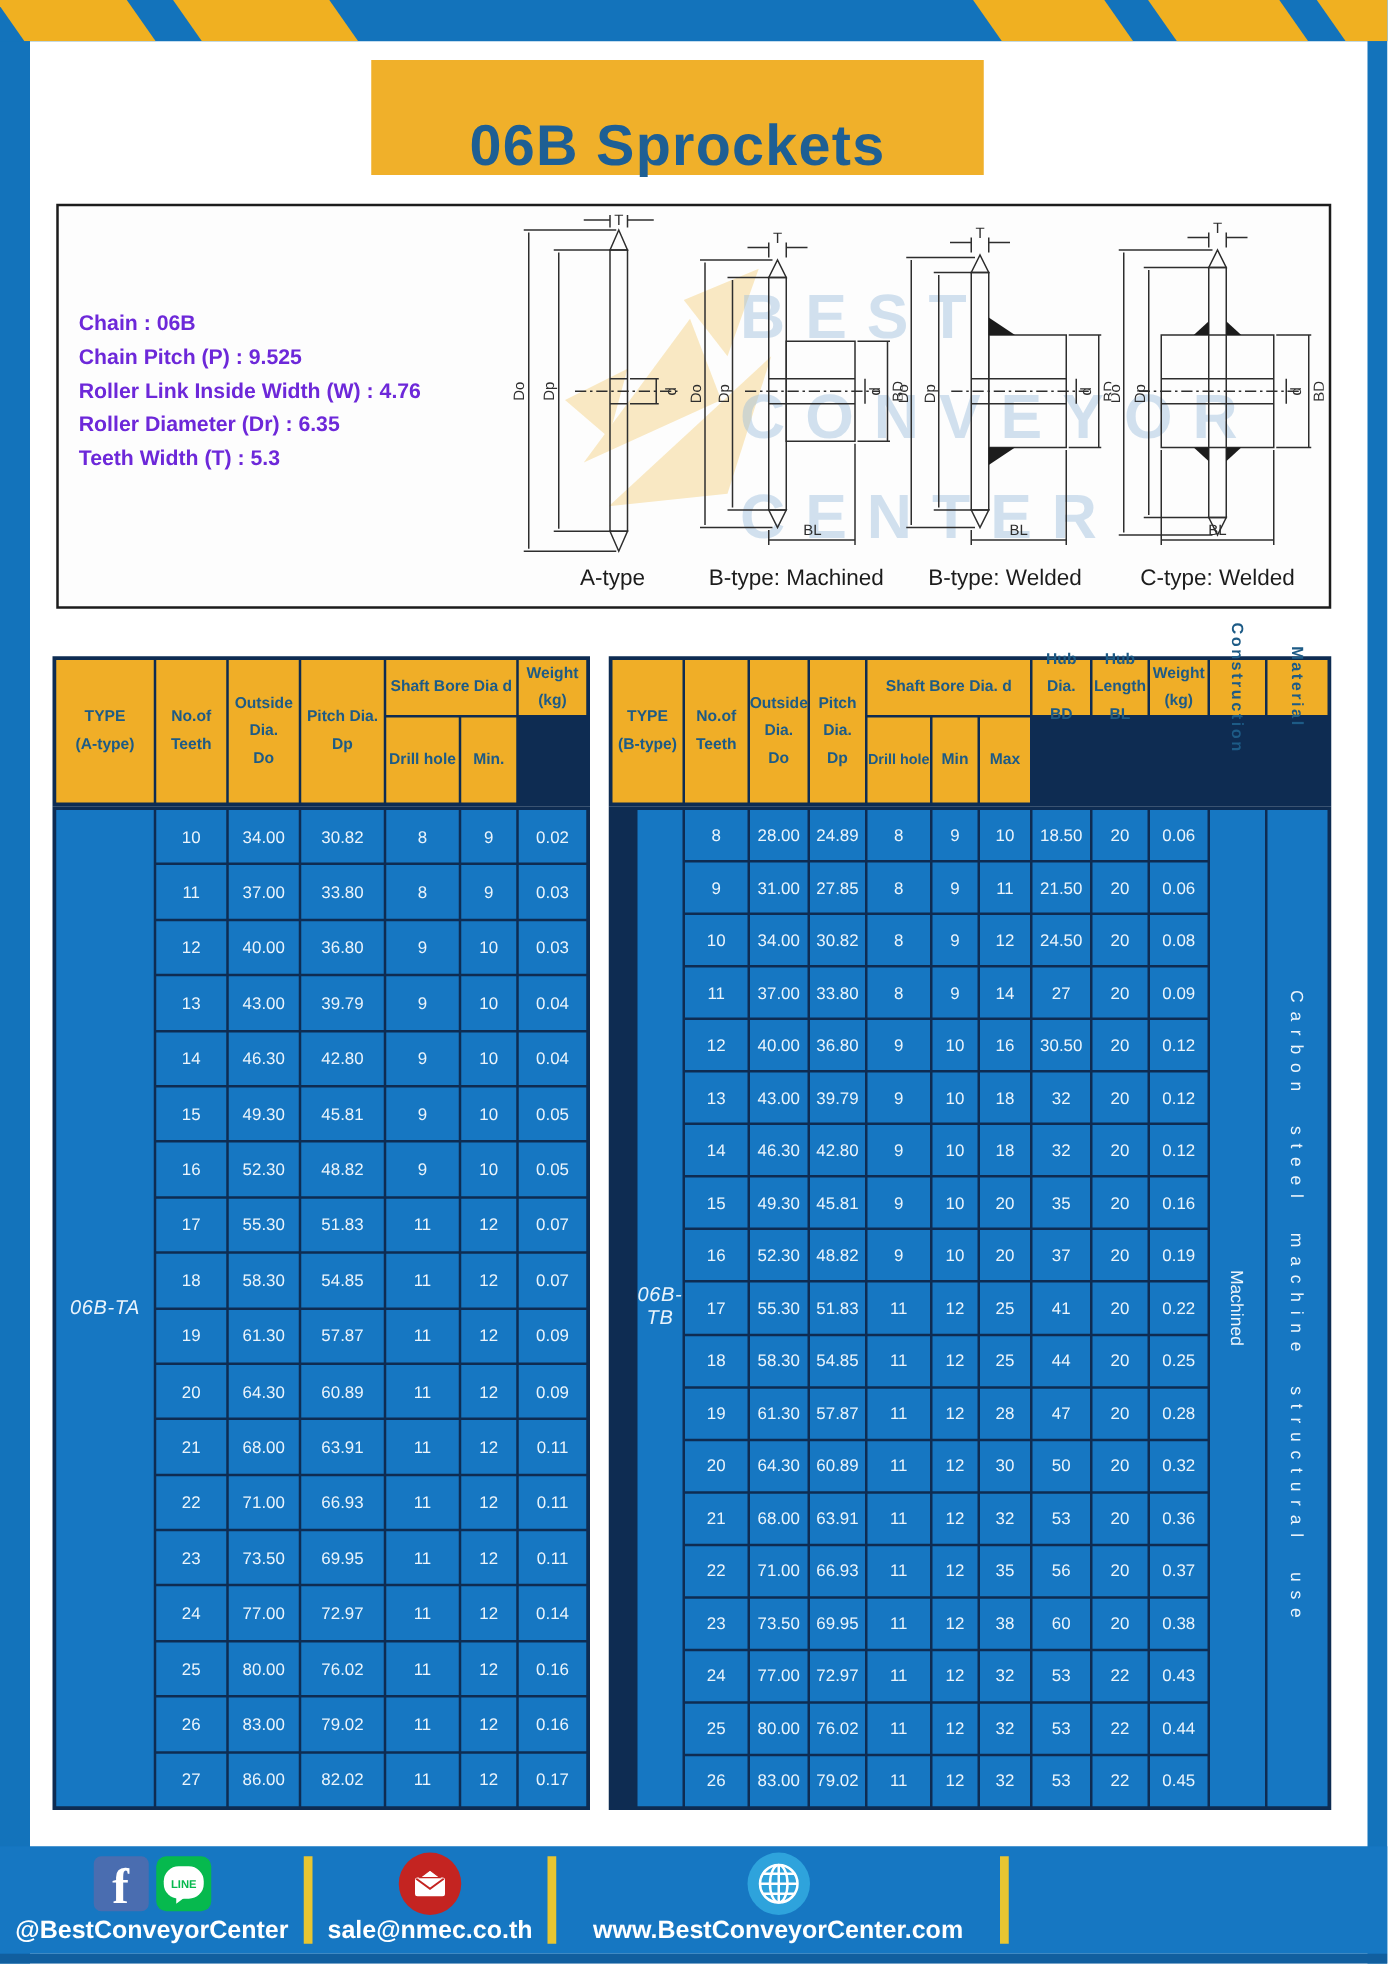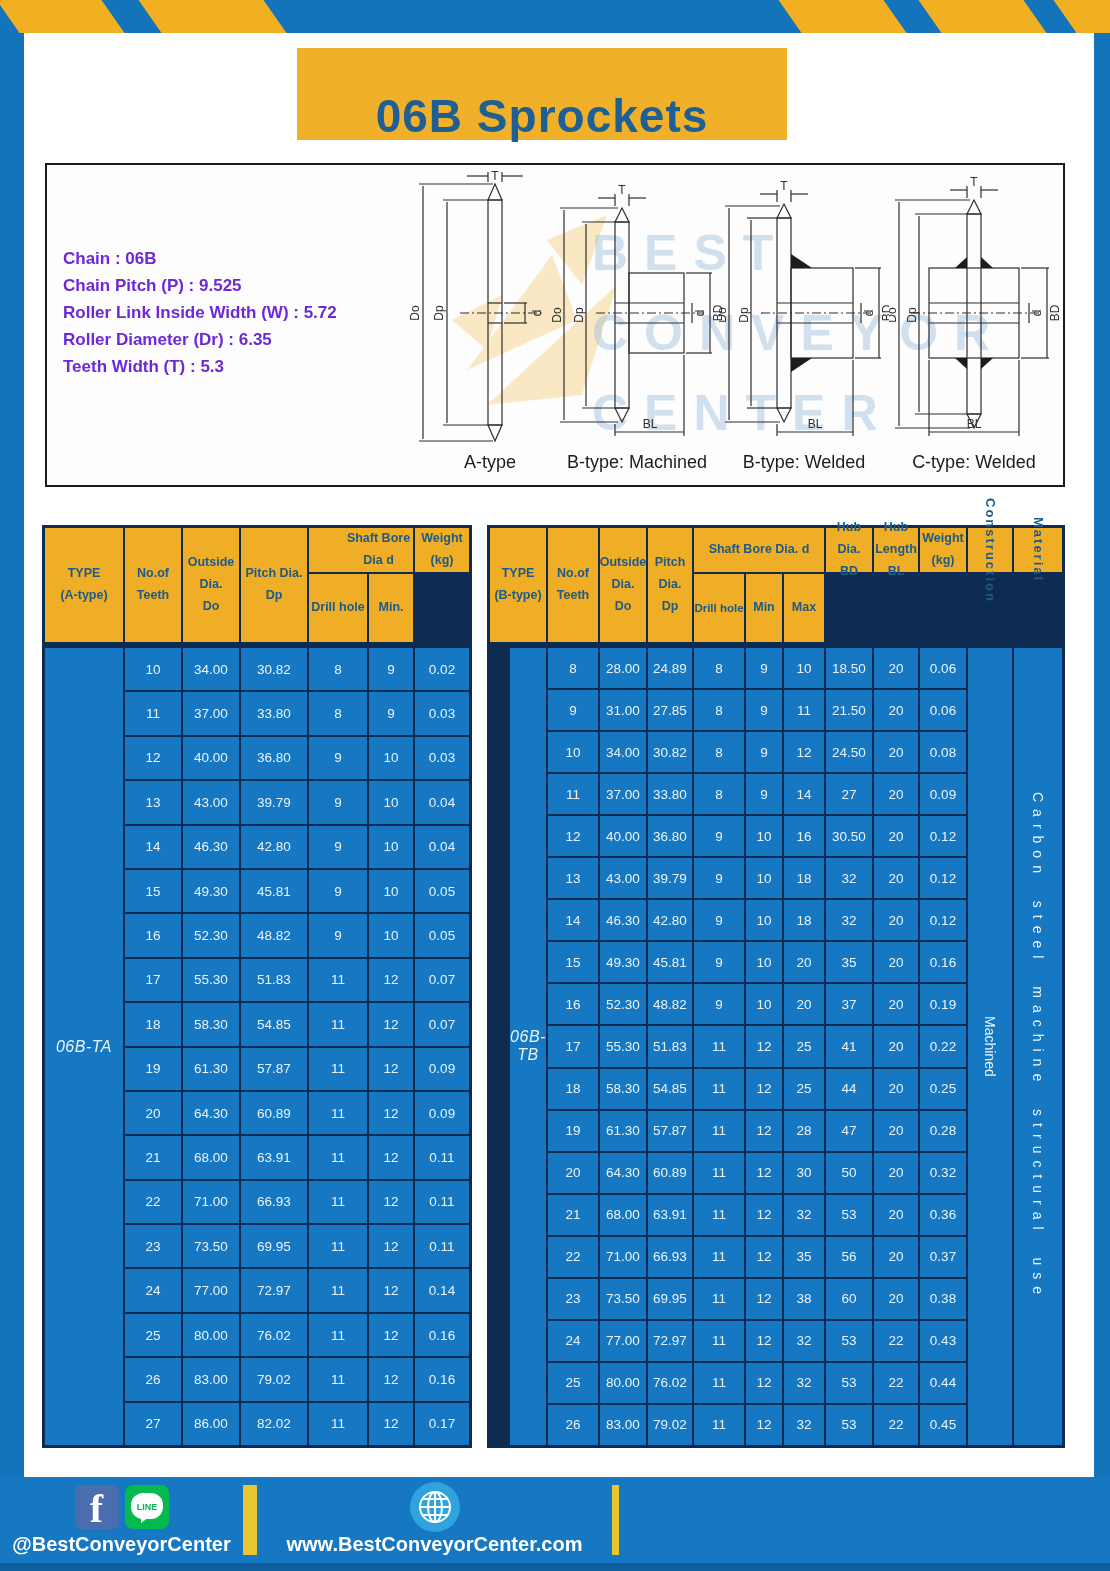--- a/index.html
+++ b/index.html
@@ -62,21 +62,21 @@
   .mcell.type{font-size:16px;letter-spacing:.5px;font-style:italic;}
   .mcell.vert{writing-mode:vertical-rl;font-size:14px;}
   .mcell.vert.spread{letter-spacing:7px;word-spacing:10px;}
   
   .ga-type{grid-column:1;grid-row:1 / span 18;}
   .gb-type{grid-column:1;grid-row:1 / span 19;margin-left:20px;}
   .gb-constr{grid-column:11;grid-row:1 / span 19;}
   .gb-mat{grid-column:12;grid-row:1 / span 19;}
   
   .h-r2{grid-row:1 / span 2;}
-  .hA-bore{grid-column:5 / span 2;grid-row:1;padding-left:35px;}
+  .hA-bore{grid-column:5 / span 2;grid-row:1;}
   .hB-bore{grid-column:5 / span 3;grid-row:1;}
   
   .footer{position:absolute;left:0;top:1477px;width:1110px;height:86px;background:#1677c2;display:flex;align-items:stretch;}
   .footer-bottom{position:absolute;left:0;top:1563px;width:1110px;height:8px;background:#115f9f;}
   .fsec{display:flex;flex-direction:column;align-items:center;justify-content:flex-start;padding-top:6px;gap:2px;}
   .fs1{width:243px;} .fs2{width:188px;} .fs3{width:355px;} .fs4{flex:1;}
   .fdiv{width:7px;background:#e8c531;margin:8px 0;}
   .ficons{display:flex;gap:6px;align-items:center;height:48px;}
   .flabel{color:#ffffff;font-weight:bold;font-size:20px;white-space:nowrap;}
   .fb-icon{width:44px;height:44px;background:#4a6db0;border-radius:6px;display:flex;align-items:flex-end;justify-content:center;overflow:hidden;}
@@ -116,21 +116,21 @@
   </svg>
   <div class="wm-text">
     <div>BEST</div>
     <div>CONVEYOR</div>
     <div>CENTER</div>
   </div>
 
   <div class="specs">
     <div class="spec-line">Chain : 06B</div>
     <div class="spec-line">Chain Pitch (P) : 9.525</div>
-    <div class="spec-line">Roller Link Inside Width (W) : 5.72</div>
+    <div class="spec-line">Roller Link Inside Width (W) : 4.76</div>
     <div class="spec-line">Roller Diameter (Dr) : 6.35</div>
     <div class="spec-line">Teeth Width (T) : 5.3</div>
   </div>
 
   <svg class="diag d1" viewBox="0 0 170 285">
     <line class="dim" x1="14" y1="14" x2="88" y2="14"></line>
       <line class="dim" x1="14" y1="271" x2="88" y2="271"></line>
     <line class="dim" x1="38" y1="30" x2="84" y2="30"></line>
       <line class="dim" x1="38" y1="255" x2="84" y2="255"></line>
     <line class="dim" x1="18" y1="16" x2="18" y2="269"></line>
@@ -609,20 +609,32 @@
         <svg width="36" height="36" viewBox="0 0 36 36">
           <rect x="2" y="4" width="32" height="26" rx="12" fill="#ffffff"></rect>
           <polygon points="12,28 12,34 20,28" fill="#ffffff"></polygon>
           <text x="18" y="21" text-anchor="middle" font-size="9" font-weight="bold" fill="#06b94e" font-family="Liberation Sans, sans-serif">LINE</text>
         </svg>
       </div>
     </div>
     <div class="flabel">@BestConveyorCenter</div>
   </div>
   <div class="fdiv"></div>
+  <div class="fsec fs2">
+    <div class="ficons">
+      <div class="round-icon mail-icon">
+        <svg width="28" height="24" viewBox="0 0 28 24">
+          <rect x="2" y="7" width="24" height="15" rx="2" fill="#ffffff"></rect>
+          <polyline points="3,8 14,16 25,8" fill="none" stroke="#c42421" stroke-width="1.6"></polyline>
+          <polygon points="6,7 14,1 22,7" fill="#ffffff" stroke="#c42421" stroke-width="1"></polygon>
+        </svg>
+      </div>
+    </div>
+    <div class="flabel">sale@nmec.co.th</div>
+  </div>
   <div class="fdiv"></div>
   <div class="fsec fs3">
     <div class="ficons">
       <div class="round-icon globe-icon">
         <svg width="38" height="38" viewBox="0 0 38 38">
           <circle cx="19" cy="19" r="15" fill="none" stroke="#ffffff" stroke-width="2"></circle>
           <ellipse cx="19" cy="19" rx="7" ry="15" fill="none" stroke="#ffffff" stroke-width="2"></ellipse>
           <line x1="4" y1="19" x2="34" y2="19" stroke="#ffffff" stroke-width="2"></line>
           <line x1="6" y1="11" x2="32" y2="11" stroke="#ffffff" stroke-width="2"></line>
           <line x1="6" y1="27" x2="32" y2="27" stroke="#ffffff" stroke-width="2"></line>

